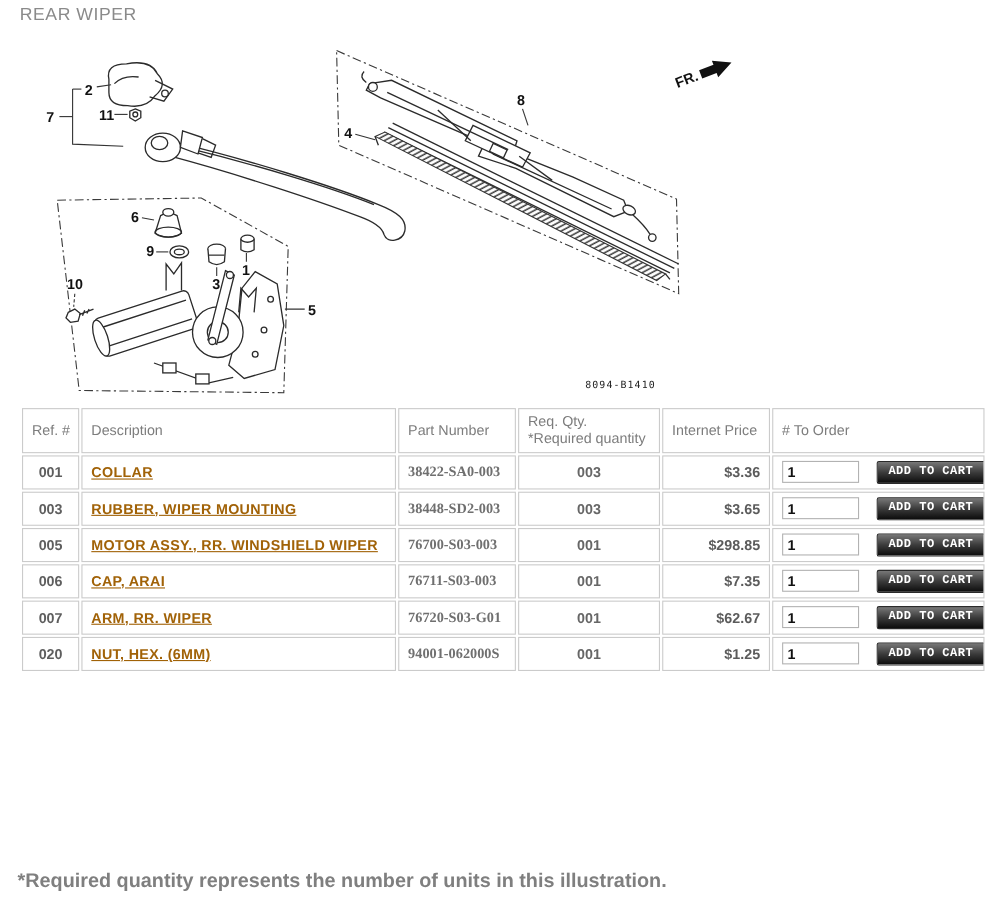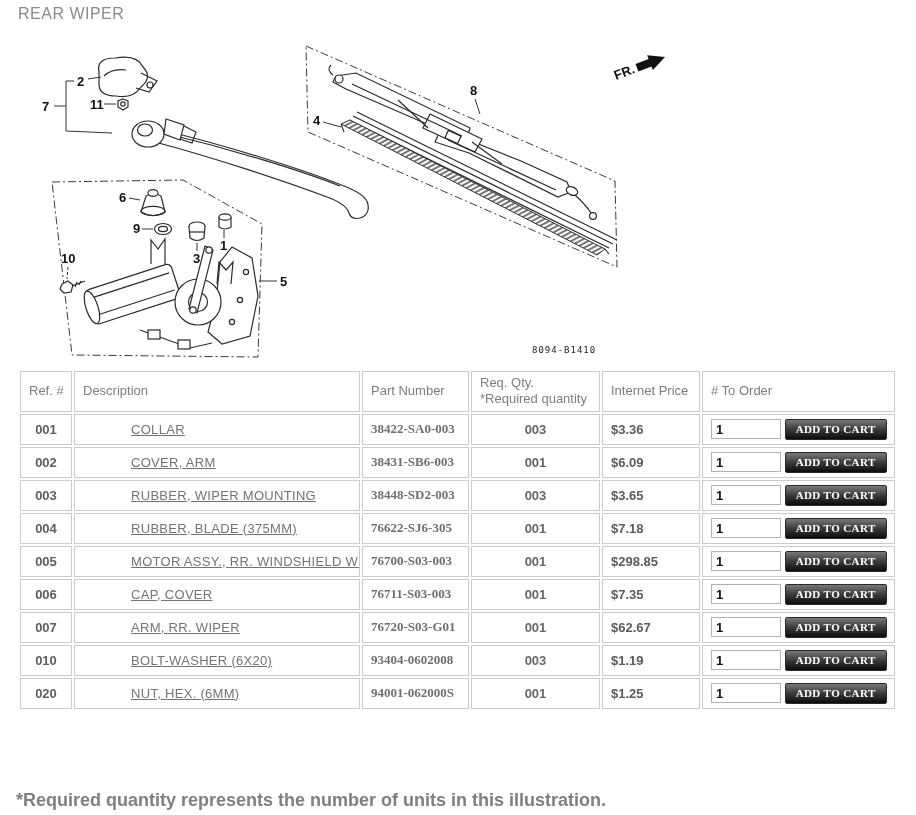--- a/index.html
+++ b/index.html
@@ -39,38 +39,38 @@
   }
   table.parts td { height: 31px; padding: 0 8px; vertical-align: middle; }
   col.w-ref   { width: 52px; }
   col.w-desc  { width: 286px; }
   col.w-part  { width: 107px; }
   col.w-qty   { width: 129px; }
   col.w-price { width: 98px; }
   col.w-order { width: auto; }
 
   td.c-ref   { text-align: center; font-weight: bold; color: #5e5e5e; }
-  td.c-desc a { color: #737373; font-weight: normal; text-decoration: underline; letter-spacing: .3px; margin-left: 48px; }
+  td.c-desc a { color: #a16207; font-weight: bold; text-decoration: underline; letter-spacing: .3px; }
   td.c-part  { color: #6f6f6f; font-weight: bold; font-family: Liberation Serif, serif; }
   td.c-qty   { text-align: center; font-weight: bold; color: #666; }
-  td.c-price { text-align: left; font-weight: bold; color: #5b5b5b; }
+  td.c-price { text-align: right; font-weight: bold; color: #5b5b5b; }
   td.c-order { padding-left: 9px; }
 
   .qty-input {
     width: 70px; height: 20px;
     border: 1px solid #b2b2b2;
     font-family: "Liberation Sans", sans-serif;
     font-size: 13px; font-weight: bold; color: #111;
     padding: 0 4px; vertical-align: middle;
   }
   .add-btn {
-    display: inline-block; margin-left: 0; vertical-align: middle;
+    display: inline-block; margin-left: 12px; vertical-align: middle;
     background: linear-gradient(180deg, #787878 0%, #3b3b3b 50%, #0c0c0c 100%);
     border: 1px solid #2a2a2a; border-radius: 2px;
-    color: #fff; font-family: Liberation Serif, serif;
+    color: #fff; font-family: Liberation Mono, monospace;
     font-size: 11px; font-weight: bold; letter-spacing: .4px;
     padding: 4px 10px 4px; cursor: pointer; line-height: 1;
   }
 
   .footnote {
     position: absolute; top: 790px; left: 16px;
     font-size: 18px; font-weight: bold; color: #7f7f7f;
   }
 </style>
 </head>
@@ -271,97 +271,64 @@
           <td class="c-desc"><a href="#">COLLAR</a></td>
           <td class="c-part">38422-SA0-003</td>
           <td class="c-qty">003</td>
           <td class="c-price">$3.36</td>
           <td class="c-order">
             <input class="qty-input" type="text" value="1" style="">
             <button class="add-btn">ADD TO CART</button>
           </td>
         </tr>
         <tr>
-          <td class="c-ref">002</td>
-          <td class="c-desc"><a href="#">COVER, ARM</a></td>
-          <td class="c-part">38431-SB6-003</td>
-          <td class="c-qty">001</td>
-          <td class="c-price">$6.09</td>
-          <td class="c-order">
-            <input class="qty-input" type="text" value="1" style="">
-            <button class="add-btn">ADD TO CART</button>
-          </td>
-        </tr>
-        <tr>
           <td class="c-ref">003</td>
           <td class="c-desc"><a href="#">RUBBER, WIPER MOUNTING</a></td>
           <td class="c-part">38448-SD2-003</td>
           <td class="c-qty">003</td>
           <td class="c-price">$3.65</td>
           <td class="c-order">
             <input class="qty-input" type="text" value="1" style="">
             <button class="add-btn">ADD TO CART</button>
           </td>
         </tr>
         <tr>
-          <td class="c-ref">004</td>
-          <td class="c-desc"><a href="#">RUBBER, BLADE (375MM)</a></td>
-          <td class="c-part">76622-SJ6-305</td>
-          <td class="c-qty">001</td>
-          <td class="c-price">$7.18</td>
-          <td class="c-order">
-            <input class="qty-input" type="text" value="1" style="">
-            <button class="add-btn">ADD TO CART</button>
-          </td>
-        </tr>
-        <tr>
           <td class="c-ref">005</td>
           <td class="c-desc"><a href="#">MOTOR ASSY., RR. WINDSHIELD WIPER</a></td>
           <td class="c-part">76700-S03-003</td>
           <td class="c-qty">001</td>
           <td class="c-price">$298.85</td>
           <td class="c-order">
             <input class="qty-input" type="text" value="1" style="">
             <button class="add-btn">ADD TO CART</button>
           </td>
         </tr>
         <tr>
           <td class="c-ref">006</td>
-          <td class="c-desc"><a href="#">CAP, COVER</a></td>
+          <td class="c-desc"><a href="#">CAP, ARAI</a></td>
           <td class="c-part">76711-S03-003</td>
           <td class="c-qty">001</td>
           <td class="c-price">$7.35</td>
           <td class="c-order">
             <input class="qty-input" type="text" value="1" style="">
             <button class="add-btn">ADD TO CART</button>
           </td>
         </tr>
         <tr>
           <td class="c-ref">007</td>
           <td class="c-desc"><a href="#">ARM, RR. WIPER</a></td>
           <td class="c-part">76720-S03-G01</td>
           <td class="c-qty">001</td>
           <td class="c-price">$62.67</td>
           <td class="c-order">
             <input class="qty-input" type="text" value="1" style="">
             <button class="add-btn">ADD TO CART</button>
           </td>
         </tr>
         <tr>
-          <td class="c-ref">010</td>
-          <td class="c-desc"><a href="#">BOLT-WASHER (6X20)</a></td>
-          <td class="c-part">93404-0602008</td>
-          <td class="c-qty">003</td>
-          <td class="c-price">$1.19</td>
-          <td class="c-order">
-            <input class="qty-input" type="text" value="1" style="">
-            <button class="add-btn">ADD TO CART</button>
-          </td>
-        </tr>
-        <tr>
           <td class="c-ref">020</td>
           <td class="c-desc"><a href="#">NUT, HEX. (6MM)</a></td>
           <td class="c-part">94001-062000S</td>
           <td class="c-qty">001</td>
           <td class="c-price">$1.25</td>
           <td class="c-order">
             <input class="qty-input" type="text" value="1" style="">
             <button class="add-btn">ADD TO CART</button>
           </td>
         </tr>

